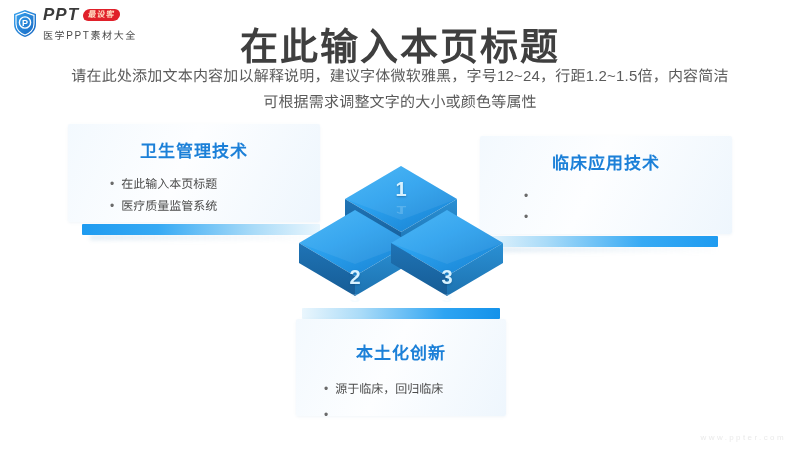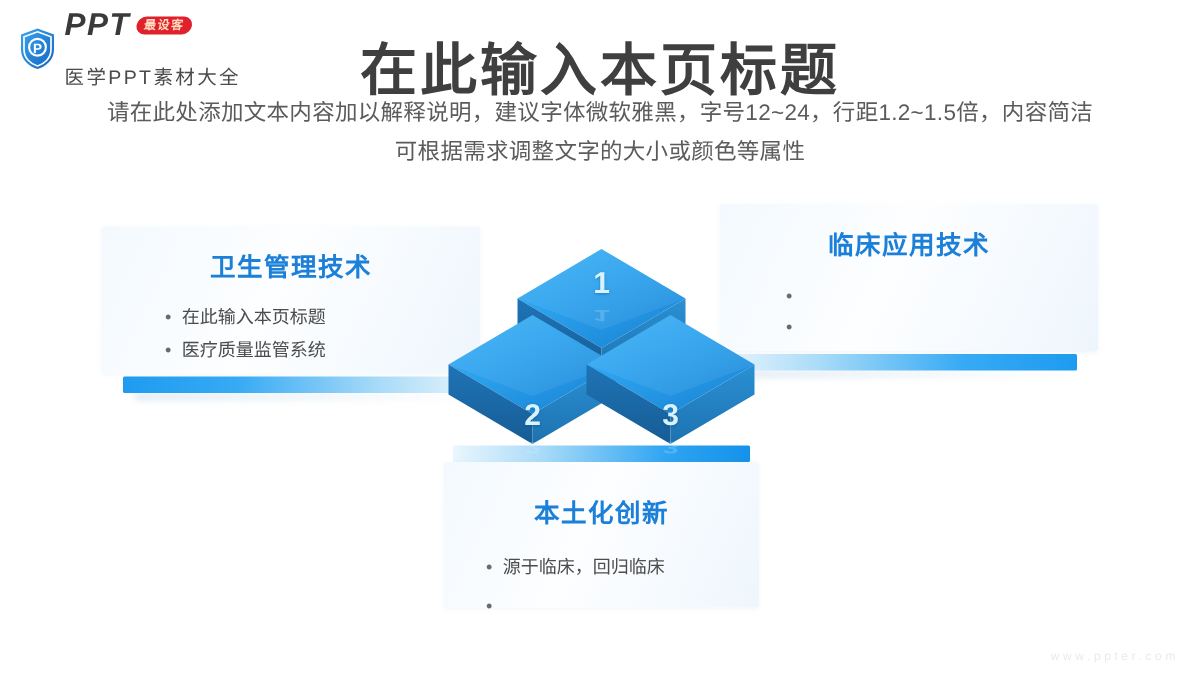--- a/index.html
+++ b/index.html
@@ -12,33 +12,33 @@
   .slide{position:absolute;inset:0;background:#fff;}
 
   
   .logo{position:absolute;left:12px;top:6px;display:flex;align-items:center;gap:5px;}
   .logo-shield{width:26px;height:29px;position:relative;}
   .logo-shield svg{display:block;}
   .logo-text{display:flex;flex-direction:column;line-height:1;}
   .logo-row1{display:flex;align-items:center;gap:4px;}
   .logo-ppt{
     font-family:"Liberation Sans",sans-serif;
-    font-weight:bold;font-style:italic;font-size:21px;
+    font-weight:bold;font-style:italic;font-size:17px;
     color:#3a3a3a;letter-spacing:1px;
   }
   .logo-badge{
     background:#e0202a;color:#ffd9c0;
     font-size:8px;font-weight:bold;
     padding:2px 5px 2px 5px;border-radius:7px;
     letter-spacing:1px;white-space:nowrap;
     transform:skewX(-8deg);
   }
   .logo-sub{
-    font-size:13px;color:#4a4a4a;letter-spacing:1.6px;
-    margin-top:18px;white-space:nowrap;
+    font-size:10px;color:#4a4a4a;letter-spacing:1.6px;
+    margin-top:8px;white-space:nowrap;
   }
 
   
   .title{
     position:absolute;left:0;right:0;top:16px;text-align:center;
     font-size:38px;font-weight:bold;color:#3f3f3f;letter-spacing:2px;
   }
   .subtitle{
     position:absolute;left:50%;transform:translateX(-50%);top:63px;
     width:660px;text-align:center;
@@ -67,37 +67,37 @@
 
   
   .bar{position:absolute;height:11px;border-radius:1px;}
   .bar-l{background:linear-gradient(90deg,#1e9bf0 0%,#37aaf4 32%,#a9dbf8 72%,#eaf6fd 100%);}
   .bar-r{background:linear-gradient(90deg,#eaf6fd 0%,#a9dbf8 28%,#37aaf4 68%,#1e9bf0 100%);}
   .bar-shadow{position:absolute;height:5px;
     background:linear-gradient(90deg,rgba(150,190,220,.30),rgba(150,190,220,.02));
     filter:blur(2px);}
 
   
-  #panel-left{left:68px;top:151px;width:252px;height:98px;}
+  #panel-left{left:68px;top:124px;width:252px;height:98px;}
   #panel-left .panel-box{width:252px;height:98px;}
   #panel-left .panel-head{padding-top:13px;}
   #panel-left .bullets{margin-top:16px;padding-left:42px;}
   #panel-left .bar{left:14px;top:100px;width:238px;}
   #panel-left .bar-shadow{left:22px;top:111px;width:228px;}
 
   
   #panel-right{left:480px;top:136px;width:252px;height:98px;}
   #panel-right .panel-box{width:252px;height:98px;}
   #panel-right .panel-head{padding-top:13px;font-family:Liberation Mono, monospace;}
   #panel-right .bullets{margin-top:16px;padding-left:44px;}
   #panel-right .bar{left:0px;top:100px;width:238px;}
   #panel-right .bar-shadow{left:8px;top:111px;width:228px;}
 
   
-  #panel-bottom{left:296px;top:297px;width:210px;height:108px;}
+  #panel-bottom{left:296px;top:308px;width:210px;height:108px;}
   #panel-bottom .panel-box{width:210px;height:97px;margin-top:11px;}
   #panel-bottom .panel-head{padding-top:20px;}
   #panel-bottom .bullets{margin-top:19px;padding-left:28px;}
   #panel-bottom .bullets li{margin-bottom:13px;}
   #panel-bottom .bar{left:6px;top:0px;width:198px;
     background:linear-gradient(90deg,#eaf6fd 0%,#a9dbf8 30%,#2ea4f2 72%,#1492ea 100%);}
   #panel-bottom .bar-shadow{left:14px;top:11px;width:188px;
     background:linear-gradient(90deg,rgba(150,190,220,.05),rgba(150,190,220,.30));}
 
   

